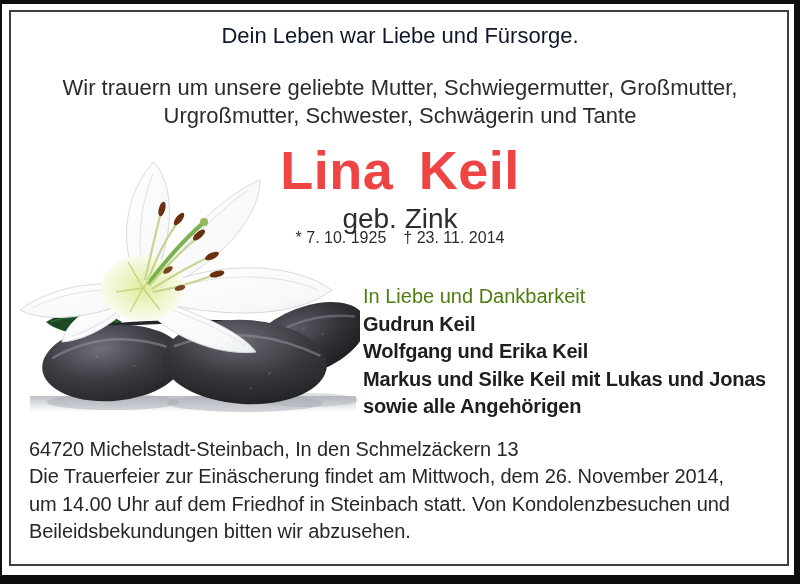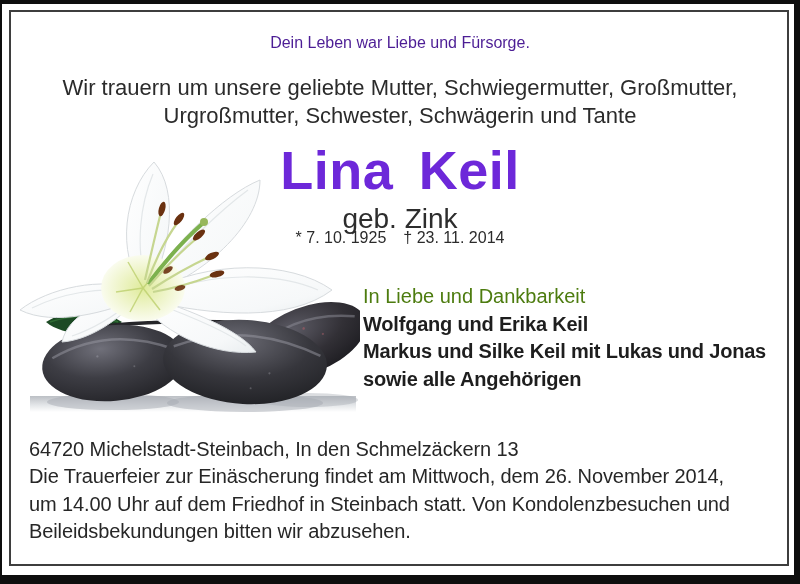--- a/index.html
+++ b/index.html
@@ -23,27 +23,27 @@
     position: absolute;
     left: 9px; top: 10px; right: 11px; bottom: 18px;
     border: 2px solid #3e3e3e;
     box-sizing: border-box;
     pointer-events: none;
   }
   .center-line {
     position: absolute; left: 0; width: 100%;
     text-align: center; white-space: nowrap;
   }
-  .epigraph { top: 34px; font-size: 16px; color: #4c1d95; }
+  .epigraph { top: 23px; font-size: 22px; color: #0f172a; }
   .intro { top: 74px; font-size: 22px; line-height: 28px; color: #2b2b2b; }
   .deceased-name {
     top: 139px;
     font-size: 54px; font-weight: bold;
     word-spacing: 10px; letter-spacing: 0.5px;
-    color: #6d28d9;
+    color: #ef4444;
   }
   .maiden-name { top: 203px; font-size: 28px; }
   .dates {
     top: 229px; display: flex; justify-content: center; gap: 17px;
     font-size: 16px; color: #2b2b2b;
   }
   .photo {
     position: absolute; left: 8px; top: 150px;
     width: 352px; height: 262px;
   }
@@ -190,20 +190,21 @@
       <ellipse cx="209" cy="124" rx="7.5" ry="3.2" transform="rotate(-14 209 124)"></ellipse>
       <ellipse cx="154" cy="59" rx="7.5" ry="3.2" transform="rotate(-75 154 59)"></ellipse>
       <ellipse cx="160" cy="120" rx="5.5" ry="2.6" transform="rotate(-35 160 120)" opacity="0.9"></ellipse>
       <ellipse cx="172" cy="138" rx="5.5" ry="2.6" transform="rotate(-15 172 138)" opacity="0.9"></ellipse>
     </g>
   </g>
 </svg>
 
 <div class="condolence">
   <div class="lead">In Liebe und Dankbarkeit</div>
+  <div class="mourner">Gudrun Keil</div>
   <div class="mourner">Wolfgang und Erika Keil</div>
   <div class="mourner">Markus und Silke Keil mit Lukas und Jonas</div>
   <div class="mourner">sowie alle Angehörigen</div>
 </div>
 
 <div class="bottom-block">
   <div>64720 Michelstadt-Steinbach, In den Schmelzäckern 13</div>
   <div>Die Trauerfeier zur Einäscherung findet am Mittwoch, dem 26. November 2014,</div>
   <div>um 14.00 Uhr auf dem Friedhof in Steinbach statt. Von Kondolenzbesuchen und</div>
   <div>Beileidsbekundungen bitten wir abzusehen.</div>

